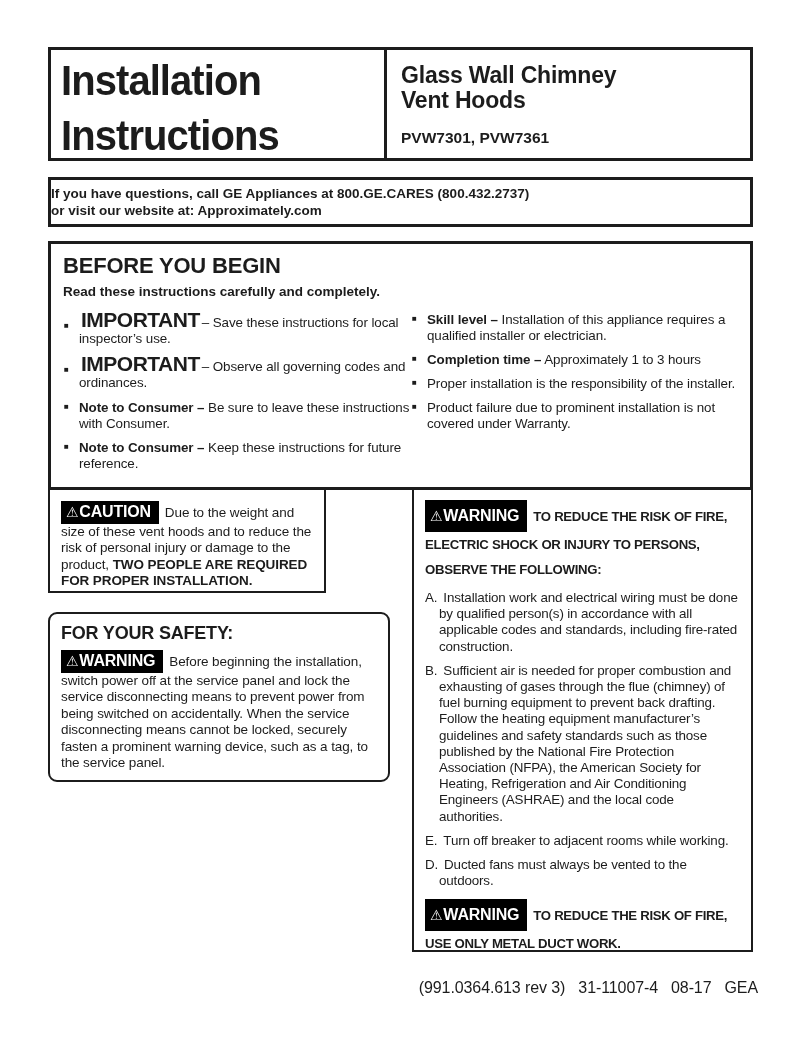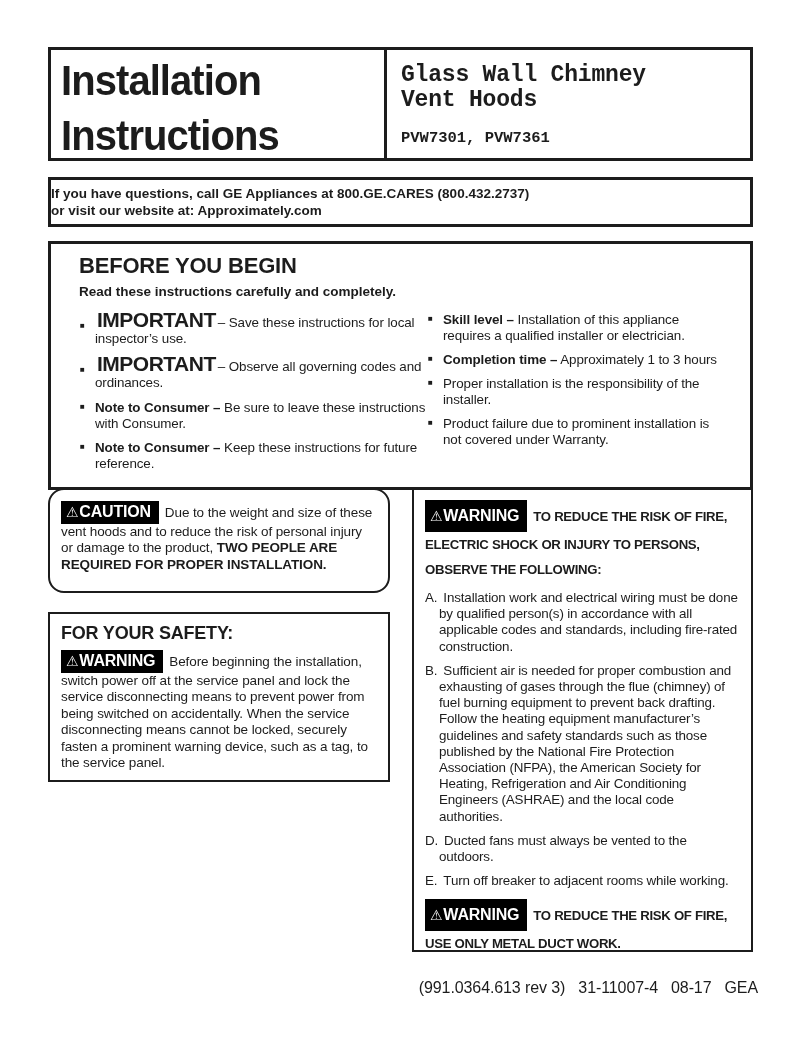--- a/index.html
+++ b/index.html
@@ -22,30 +22,30 @@
   .header-left {
     width: 336px; border-right: 3px solid #1c1c1c;
     padding: 3px 0 0 10px;
   }
   .doc-title {
     font-size: 43px; font-weight: bold; line-height: 55px;
     letter-spacing: -1px;
     transform: scaleX(0.93); transform-origin: left top;
     white-space: nowrap;
   }
-  .header-right { flex: 1; padding: 13px 4px 0 14px; font-family: Liberation Mono, monospace; }
+  .header-right { flex: 1; padding: 13px 4px 0 14px; }
   .product-name { font-size: 23px; font-weight: bold; line-height: 25px; letter-spacing: -0.2px; }
   .product-models { font-size: 15.5px; font-weight: bold; margin-top: 16px; }
 
   
   .contact-box { left: 48px; top: 177px; width: 705px; height: 50px; padding: 6px 0; }
   .contact-box p { font-size: 13.5px; font-weight: bold; line-height: 16.5px; }
 
   
-  .byb-box { left: 48px; top: 241px; width: 705px; height: 249px; padding: 9px 28px; }
+  .byb-box { left: 48px; top: 241px; width: 705px; height: 249px; padding: 9px 12px; }
   .byb-heading { font-size: 22px; font-weight: bold; letter-spacing: -0.2px; }
   .byb-sub { font-size: 13.5px; font-weight: bold; margin-top: 5px; }
   .byb-cols { display: flex; margin-top: 13px; }
   .byb-col-left { width: 348px; }
   .byb-col-right { flex: 1; }
   .byb-item {
     position: relative; padding-left: 16px;
     font-size: 13.4px; line-height: 16px; margin-bottom: 8px;
     letter-spacing: -0.1px;
   }
@@ -67,24 +67,24 @@
   .badge {
     display: inline-block; background: #000; color: #fff;
     font-weight: bold; font-size: 16px; letter-spacing: -0.2px;
     padding: 3px 8px 3px 5px; margin-right: 6px;
     white-space: nowrap;
   }
   .badge .tri { font-family: "DejaVu Sans", sans-serif; font-size: 14px; margin-right: 1px; }
   .bold-run { font-weight: bold; }
 
   
-  .caution-box { left: 48px; top: 488px; width: 342px; height: 105px; padding: 11px 11px 0 11px; border-radius: 16px; }
+  .caution-box { left: 48px; top: 488px; width: 278px; height: 105px; padding: 11px 11px 0 11px; }
 
   
-  .safety-box { left: 48px; top: 612px; width: 342px; height: 170px; padding: 9px 11px 0 11px; }
+  .safety-box { left: 48px; top: 612px; width: 342px; height: 170px; padding: 9px 11px 0 11px; border-radius: 9px; }
   .safety-heading { font-size: 18px; font-weight: bold; letter-spacing: -0.2px; margin-bottom: 6px; }
 
   
   .warning-box { left: 412px; top: 488px; width: 341px; height: 464px; padding: 10px 11px 0 11px; }
   .warn-intro { font-size: 13.2px; line-height: 25px; font-weight: bold; letter-spacing: -0.3px; }
   .warn-item {
     font-size: 13.4px; line-height: 16.2px; letter-spacing: -0.15px;
     padding-left: 14px; text-indent: -14px;
     margin-top: 8px;
   }
@@ -169,20 +169,20 @@
     <span class="badge"><span class="tri">⚠</span><span>WARNING</span></span><span>Before beginning the installation, switch power off at the service panel and lock the service disconnecting means to prevent power from being switched on accidentally. When the service disconnecting means cannot be locked, securely fasten a prominent warning device, such as a tag, to the service panel.</span>
   </p>
 </div>
 
 <div class="box lower warning-box">
   <p class="warn-intro">
     <span class="badge"><span class="tri">⚠</span><span>WARNING</span></span><span>TO REDUCE THE RISK OF FIRE, ELECTRIC SHOCK OR INJURY TO PERSONS, OBSERVE THE FOLLOWING:</span>
   </p>
   <p class="warn-item"><span class="letter">A.</span><span>Installation work and electrical wiring must be done by qualified person(s) in accordance with all applicable codes and standards, including fire-rated construction.</span></p>
   <p class="warn-item"><span class="letter">B.</span><span>Sufficient air is needed for proper combustion and exhausting of gases through the flue (chimney) of fuel burning equipment to prevent back drafting. Follow the heating equipment manufacturer’s guidelines and safety standards such as those published by the National Fire Protection Association (NFPA), the American Society for Heating, Refrigeration and Air Conditioning Engineers (ASHRAE) and the local code authorities.</span></p>
+  <p class="warn-item"><span class="letter">E.</span><span>Turn off breaker to adjacent rooms while working.</span></p>
   <p class="warn-item"><span class="letter">D.</span><span>Ducted fans must always be vented to the outdoors.</span></p>
-  <p class="warn-item"><span class="letter">E.</span><span>Turn off breaker to adjacent rooms while working.</span></p>
   <p class="warn-intro warn-outro">
     <span class="badge"><span class="tri">⚠</span><span>WARNING</span></span><span>TO REDUCE THE RISK OF FIRE, USE ONLY METAL DUCT WORK.</span>
   </p>
 </div>
 
 <div class="footer">(991.0364.613 rev 3)   31-11007-4   08-17   GEA</div>
 
 </body></html>

